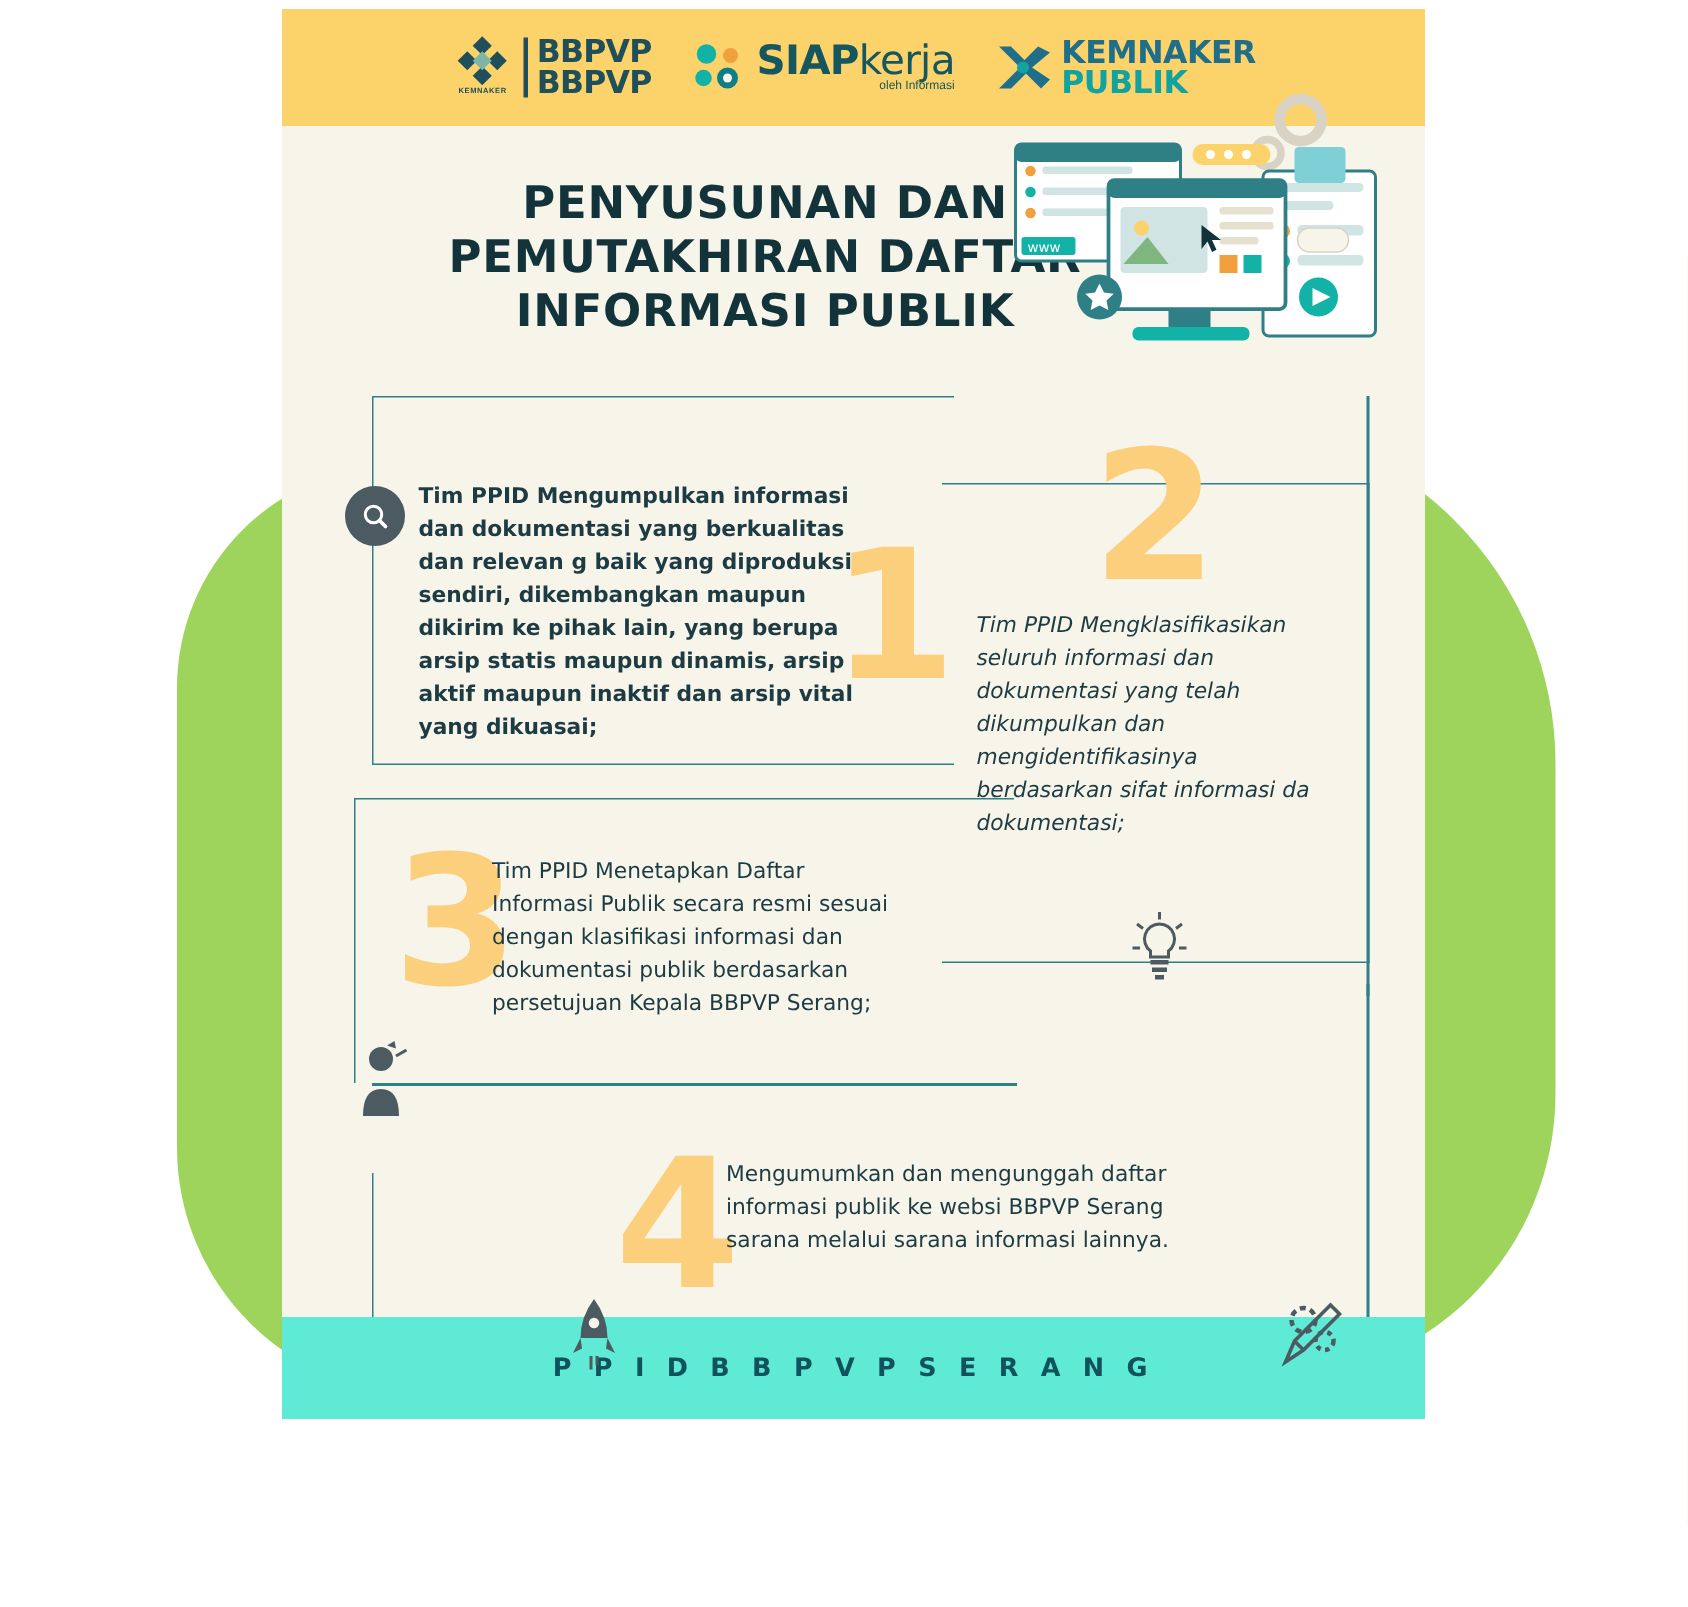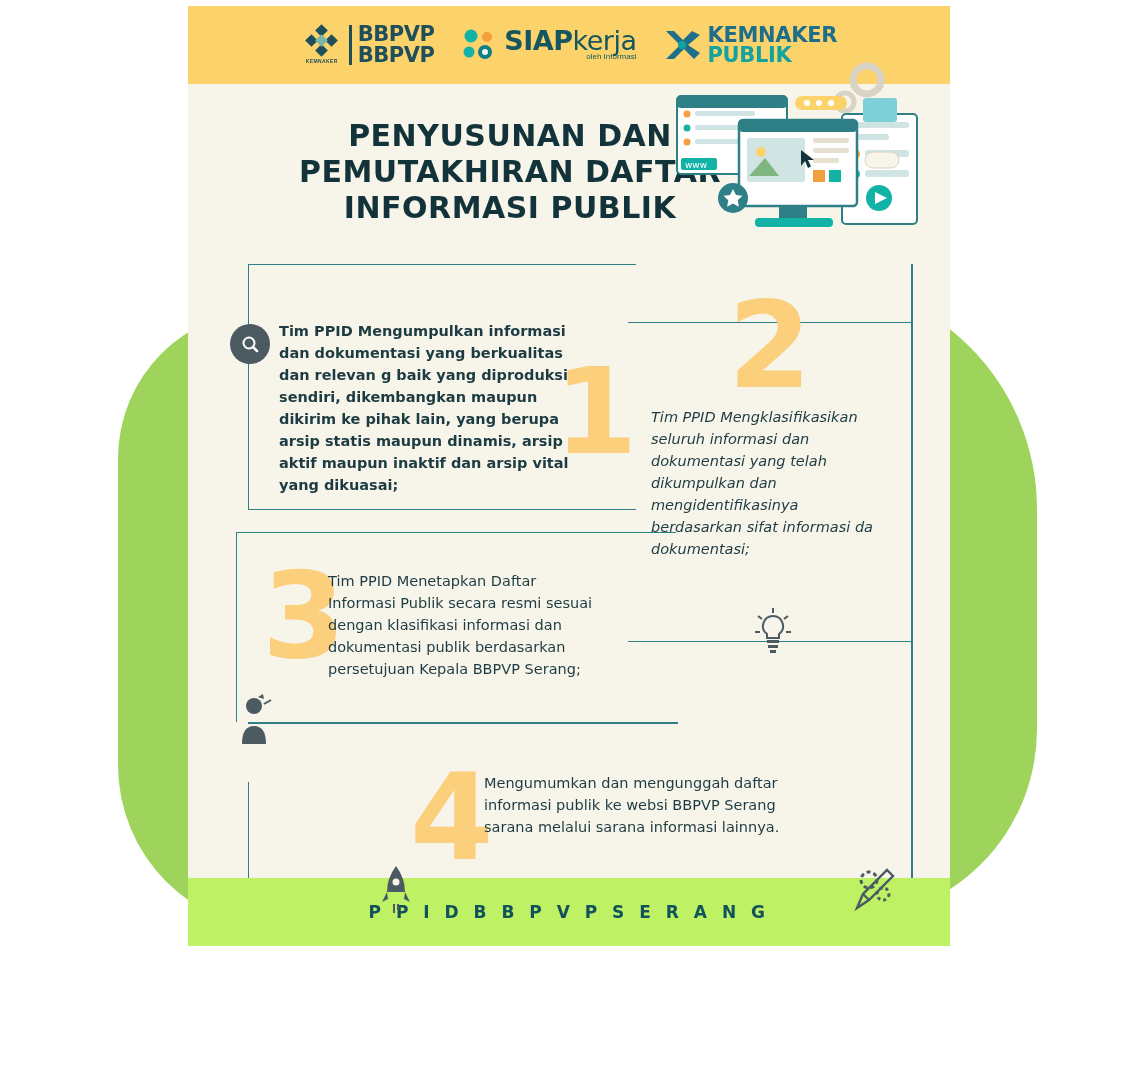--- a/index.html
+++ b/index.html
@@ -226,21 +226,21 @@
   .icon-person  { left: 46px;  top: 688px; }
   .icon-rocket  { left: 190px; top: 858px; }
   .icon-gears   { left: 663px; top: 858px; }
 
   
   .footer-band {
     position: absolute;
     left: 0; bottom: 0;
     width: 100%;
     height: 68px;
-    background: #bef264;
+    background: #5eead4;
     display: flex;
     align-items: center;
     justify-content: center;
   }
   .footer-text {
     font-family: "DejaVu Sans", sans-serif;
     font-weight: bold;
     font-size: 17px;
     letter-spacing: 4.5px;
     color: #12525c;

